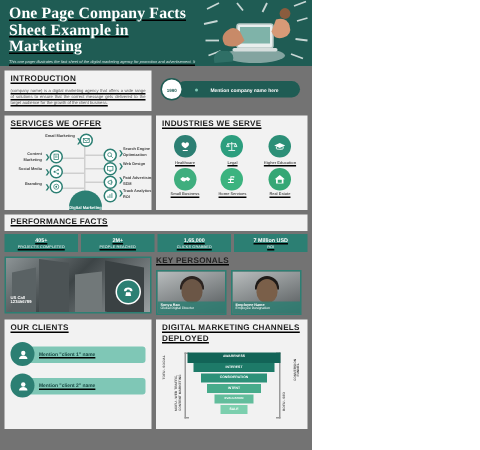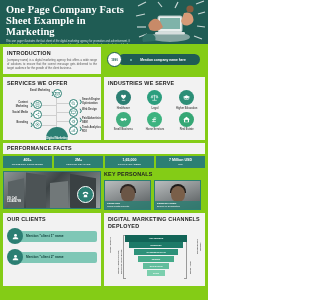--- a/index.html
+++ b/index.html
@@ -2,21 +2,21 @@
 <html><head>
 <meta charset="utf-8">
 <style>
   * { box-sizing: border-box; margin: 0; padding: 0; }
   body {
     width: 208px; height: 300px;
     background: #ffffff;
     font-family: "Liberation Sans", sans-serif;
     overflow: hidden;
   }
-  .page { width: 208px; height: 300px; position: relative; background:#84cc16; }
+  .page { width: 208px; height: 300px; position: relative; background:#737373;text-decoration:underline; }
 
   
   .header {
     position: relative;
     height: 44px;
     background: #1f5c54;
     overflow: hidden;
     padding: 4px 6px 0 6px;
   }
   .header-title {

